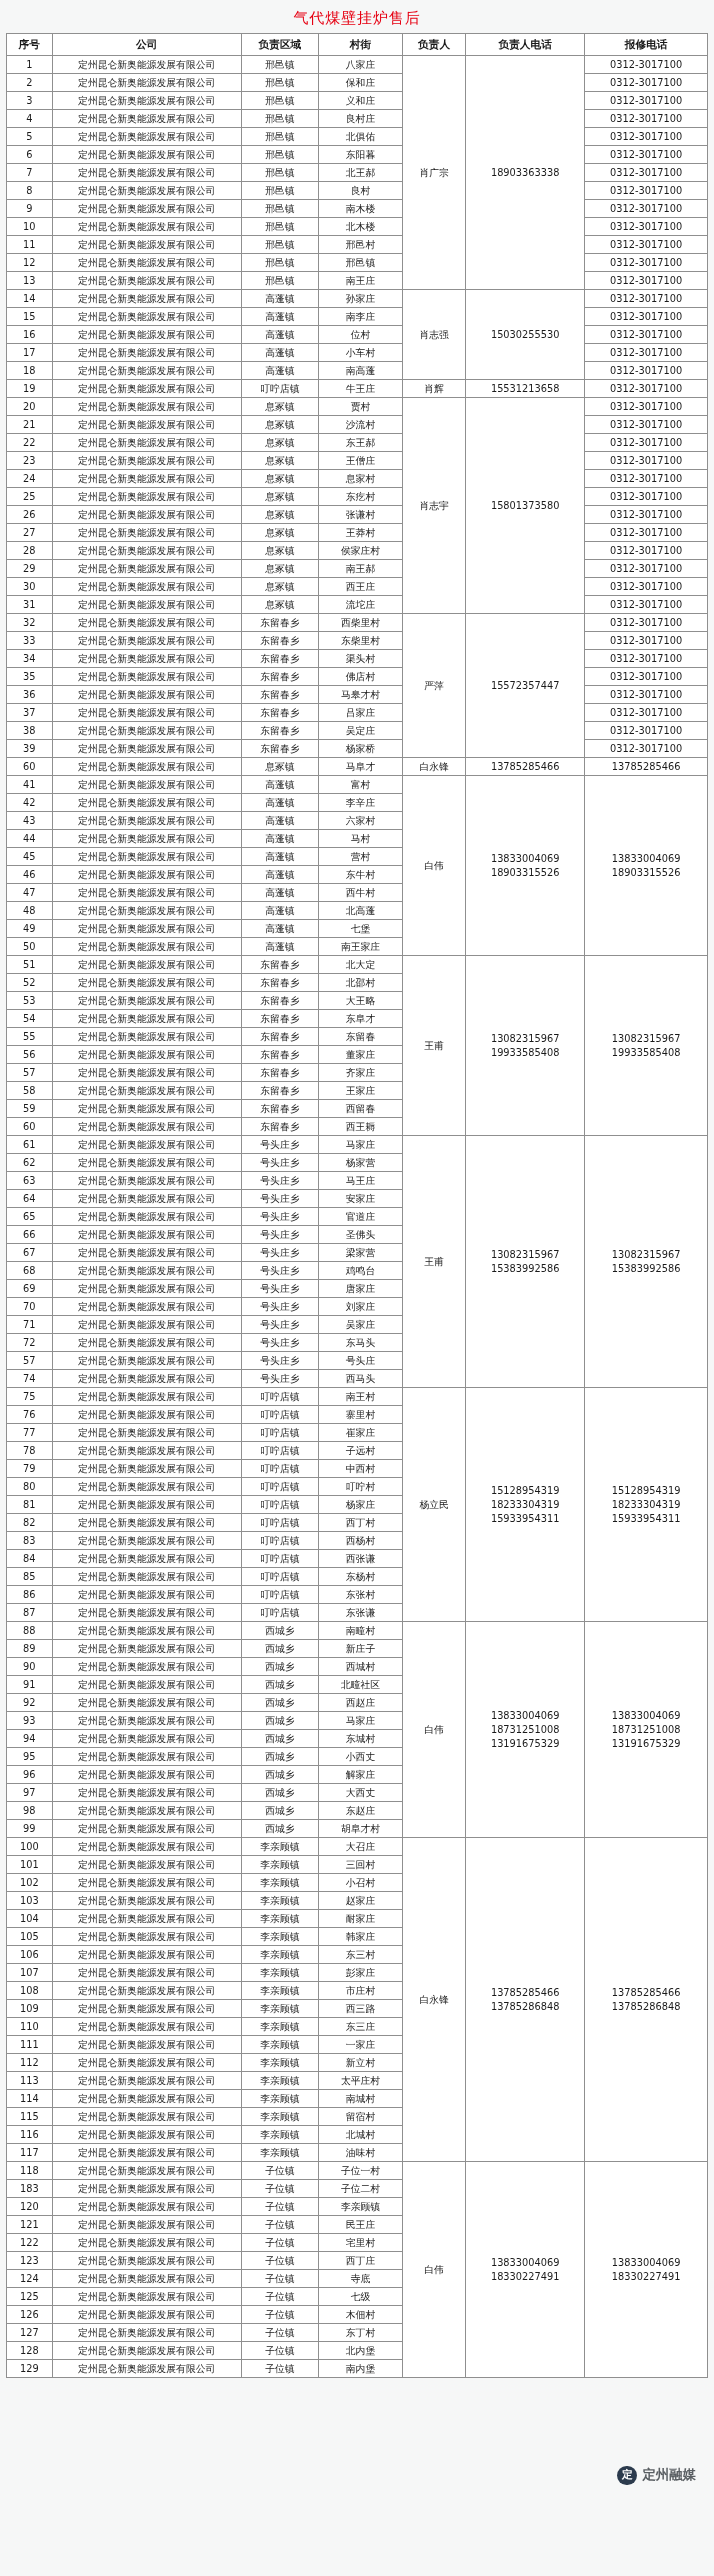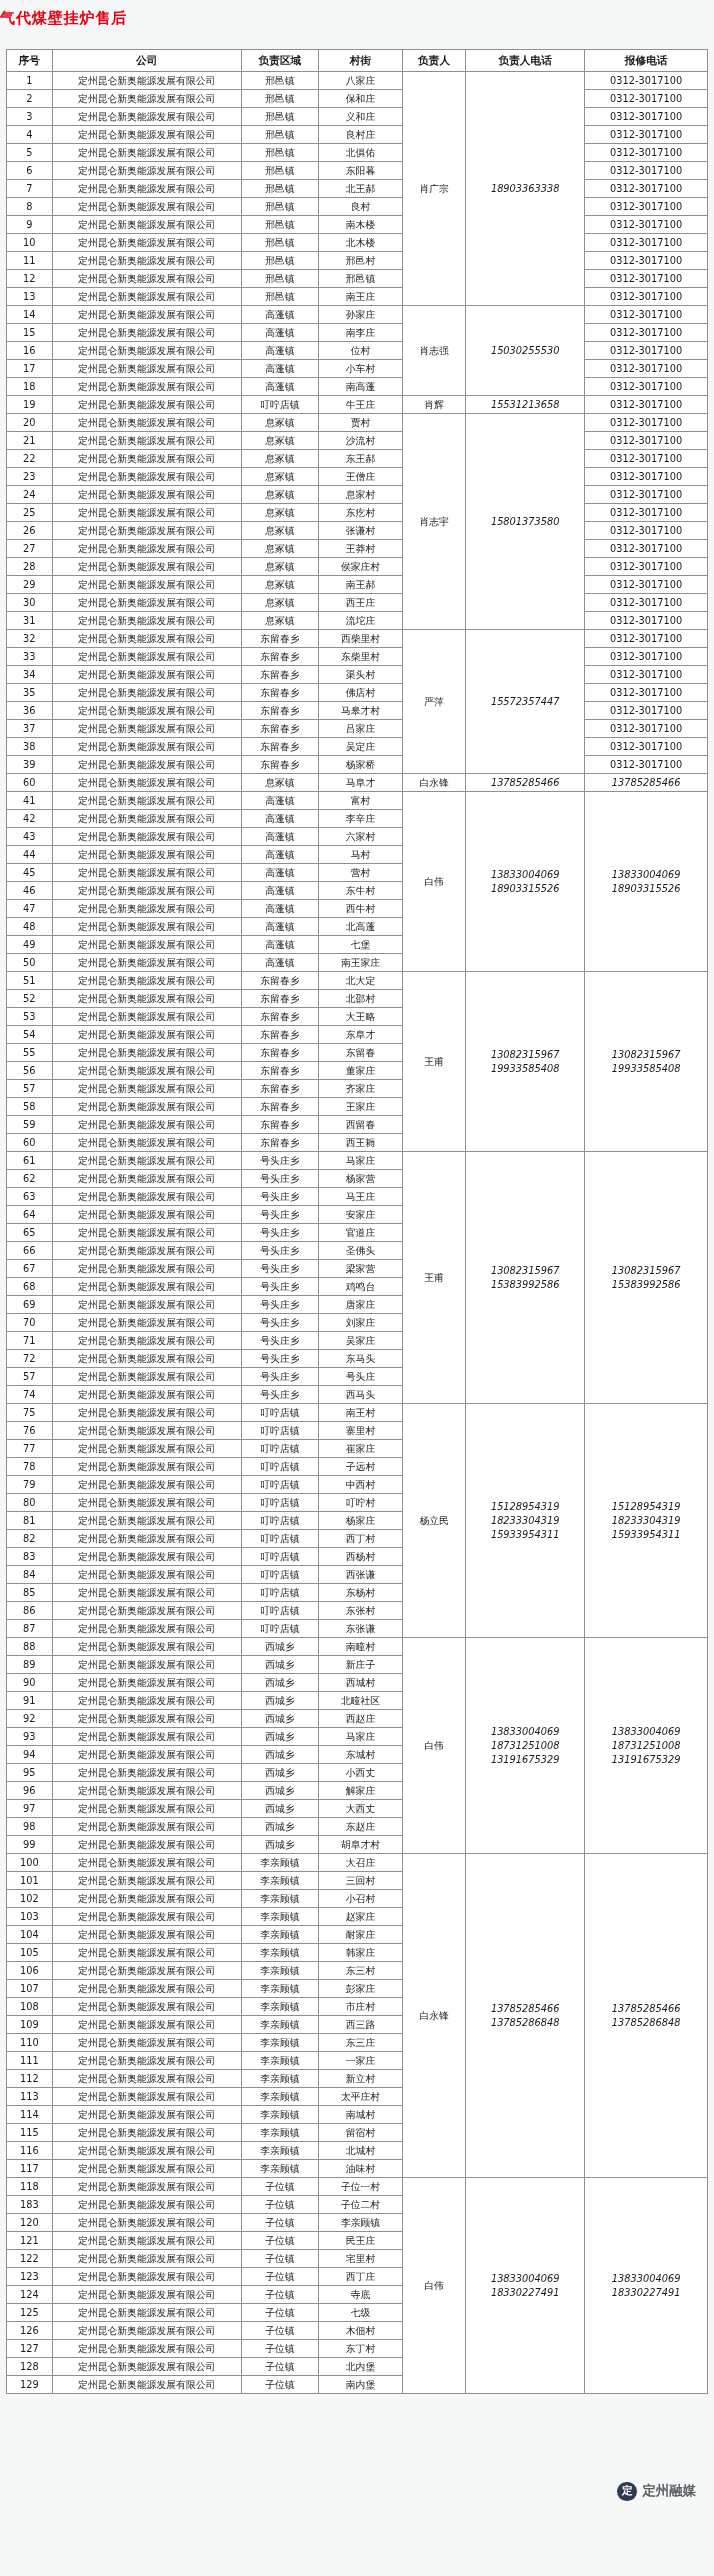--- a/index.html
+++ b/index.html
@@ -11,30 +11,31 @@
   }
   .page {
     width: 714px;
     min-height: 2576px;
     margin: 0 auto;
     display: flex;
     flex-direction: column;
     background: #f6f7f7;
   }
   .title {
+    text-align: center;
     font-size: 15px;
-    font-weight: bold;
+    font-weight: normal;
     color: #e60012;
     padding: 9px 0 5.4px 0;
     letter-spacing: 0.9px;
   }
   table.roster {
     border-collapse: collapse;
     width: 702px;
-    margin: 16px auto;
+    margin: 0 auto;
     table-layout: fixed;
     background: #ffffff;
     padding-left: 19px;
   }
   table.roster th, table.roster td {
     border: 0.9px solid #8f8f8f;
     font-size: 9.8px;
     text-align: center;
     vertical-align: middle;
     padding: 0.9px 1.8px;
@@ -43,21 +44,21 @@
     word-break: keep-all;
     white-space: nowrap;
   }
   table.roster th {
     font-weight: bold;
     height: 22px;
     background: #ffffff;
     font-size: 10.7px;
   }
   table.roster td { height: 18px; }
-  td.phone-cell div { line-height: 1.45; font-style: italic; }
+  td.phone-cell div { line-height: 1.45; }
   .footer {
     flex: 1;
     display: flex;
     align-items: center;
     justify-content: flex-end;
     padding: 7.1px 18px 10.7px 18px;
   }
   .brand {
     display: flex;
     align-items: center;

